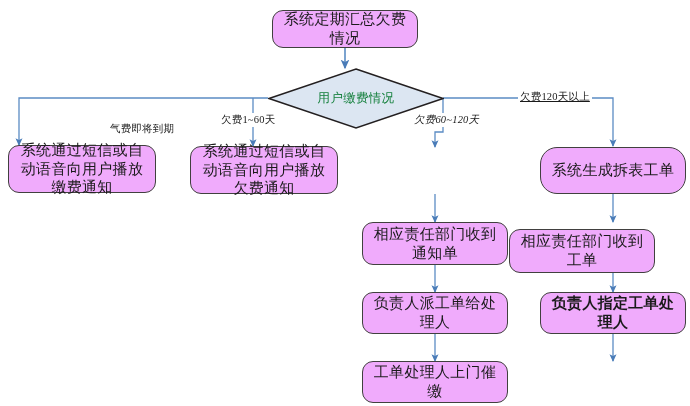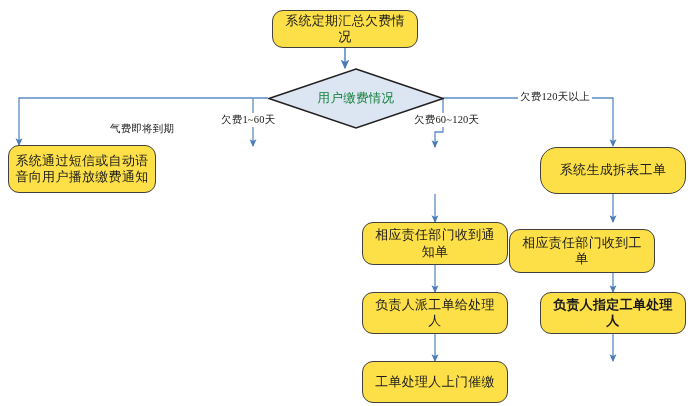--- a/index.html
+++ b/index.html
@@ -25,28 +25,28 @@
     height: 406px;
     pointer-events: none;
   }
   .node {
     position: absolute;
     box-sizing: border-box;
     display: flex;
     align-items: center;
     justify-content: center;
     text-align: center;
-    background: #fde047;
+    background: #f0abfc;
     border: 1px solid #41403f;
     border-radius: 11px;
     color: #1a1a1a;
-    font-size: 13px;
+    font-size: 15px;
     line-height: 1.25;
     letter-spacing: 0.3px;
-    padding: 4px 6px;
+    padding: 16px 6px;
   }
   .node-text {
     display: block;
     width: 100%;
   }
   .diamond-wrap {
     position: absolute;
   }
   .diamond-label {
     position: absolute;
@@ -109,32 +109,35 @@
 
   <div class="diamond-wrap" style="left:268px; top:68px; width:176px; height:61px;">
     <svg width="176" height="61" viewBox="0 0 176 61">
       <polygon points="88,1 175,30.5 88,60 1,30.5" fill="#dce6f2" stroke="#231f20" stroke-width="1.4"></polygon>
     </svg>
     <div class="diamond-label">用户缴费情况</div>
   </div>
 
   <div class="edge-label" style="left:108px; top:90px;margin-top:32px;">气费即将到期</div>
   <div class="edge-label" style="left:219px; top:113px;">欠费1~60天</div>
-  <div class="edge-label" style="left:412px; top:113px;">欠费60~120天</div>
-  <div class="edge-label" style="left:518px; top:90px;">欠费120天以上</div>
+  <div class="edge-label" style="left:412px; top:113px;font-style:italic;">欠费60~120天</div>
+  <div class="edge-label" style="left:518px; top:90px;text-decoration:underline;">欠费120天以上</div>
 
   <div class="node" style="left:8px; top:145px; width:148px; height:48px;">
     <span class="node-text">系统通过短信或自动语音向用户播放缴费通知</span>
   </div>
 
+  <div class="node" style="left:190px; top:146px; width:148px; height:48px;">
+    <span class="node-text">系统通过短信或自动语音向用户播放欠费通知</span>
+  </div>
 
   <div class="node" style="left:362px; top:222px; width:146px; height:43px;">
     <span class="node-text">相应责任部门收到通知单</span>
   </div>
-  <div class="node" style="left:362px; top:292px; width:146px; height:42px;align-items:flex-end;">
+  <div class="node" style="left:362px; top:292px; width:146px; height:42px;">
     <span class="node-text">负责人派工单给处理人</span>
   </div>
   <div class="node" style="left:362px; top:361px; width:146px; height:42px;">
     <span class="node-text">工单处理人上门催缴</span>
   </div>
 
   <div class="node" style="left:540px; top:147px; width:146px; height:47px;border-radius:17px;">
     <span class="node-text">系统生成拆表工单</span>
   </div>
   <div class="node" style="left:509px; top:222px; width:146px; height:44px;margin-top:7px;">

